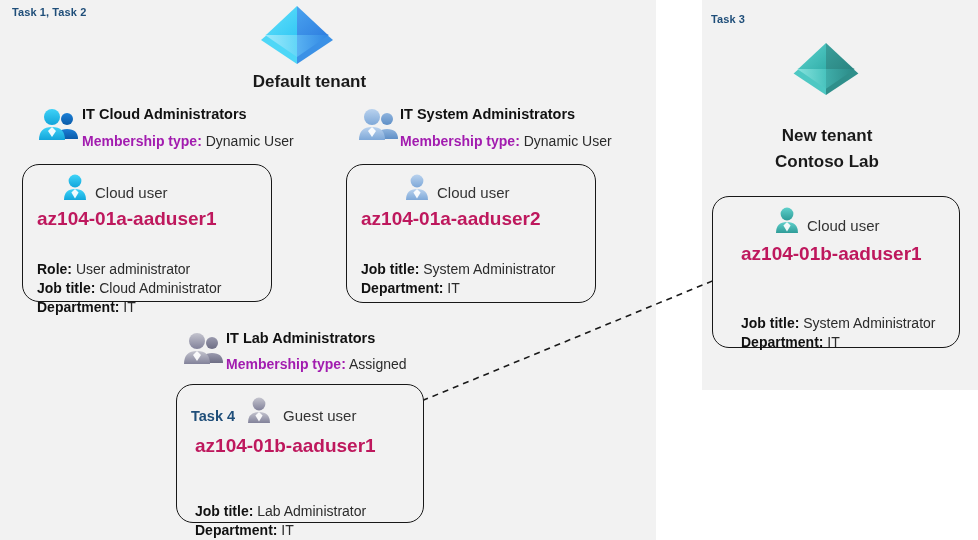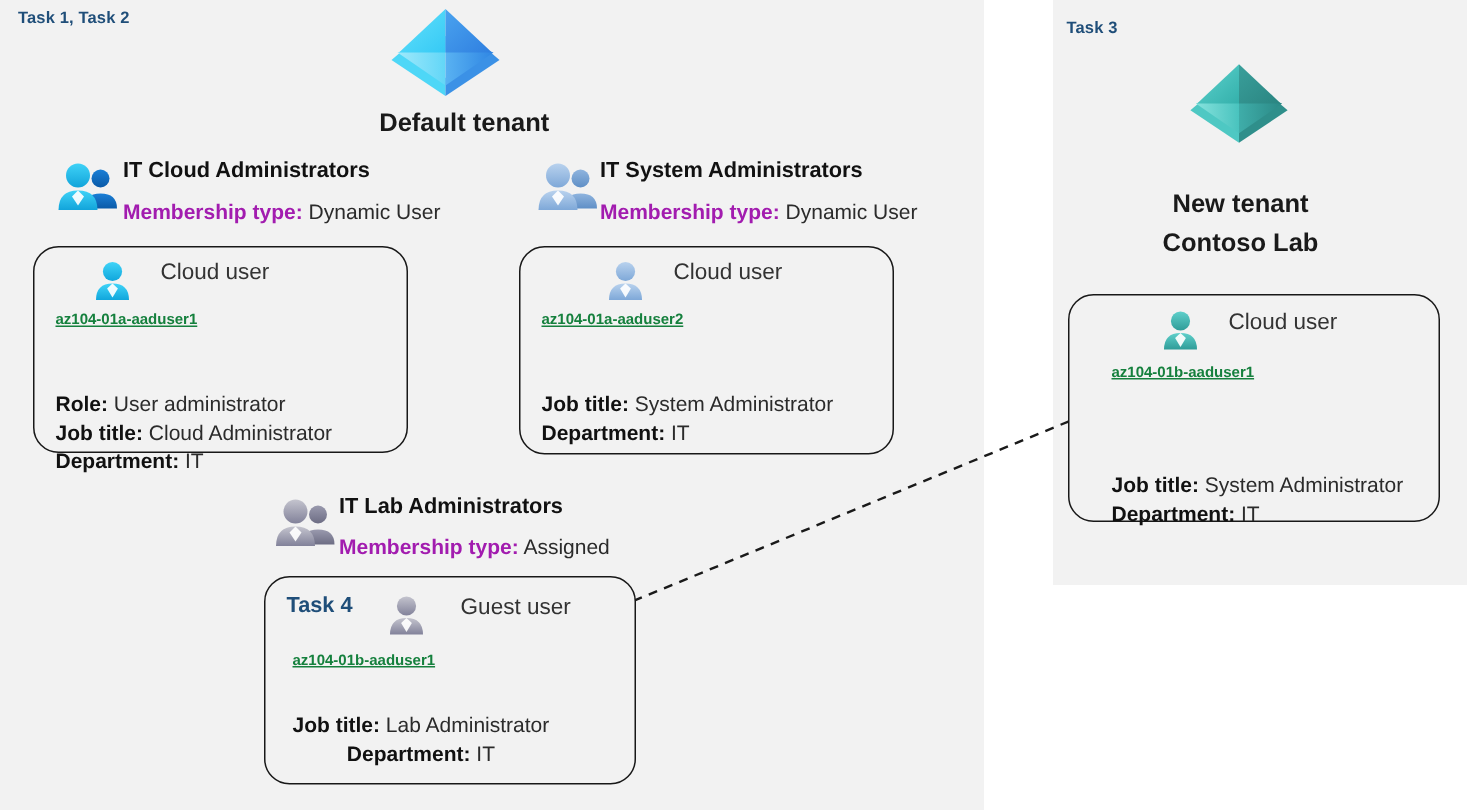--- a/index.html
+++ b/index.html
@@ -59,41 +59,40 @@
     position: absolute;
     font-size: 14px;
     color: #2b2b2b;
     white-space: nowrap;
   }
   .grp-sub b { color: #a21caf; font-weight: bold; }
 
   .card-toprow {
     position: absolute;
     display: flex;
-    align-items: flex-start;
-    gap: 18px;
+    align-items: flex-end;
+    gap: 6px;
     white-space: nowrap;
   }
   .usertype {
     font-size: 15px;
     color: #333;
   }
   .task-inline {
     color: #1f4e79;
     font-weight: bold;
     font-size: 14.5px;
     margin-right: 4px;
   }
   .upn {
     position: absolute;
     font-weight: bold;
-    font-size: 10px;
-    color: #15803d;
-    white-space: nowrap;
-    text-decoration: underline;
+    font-size: 19px;
+    color: #be185d;
+    white-space: nowrap;
   }
   .attrs {
     position: absolute;
     font-size: 14px;
     color: #2b2b2b;
     line-height: 19px;
     white-space: nowrap;
     margin-top: 17px;
   }
   .attrs b { color: #111; font-weight: bold; }
@@ -271,21 +270,21 @@
               <stop offset="1" stop-color="#82829a"></stop>
           </linearGradient>
         </defs>
         <circle cx="14" cy="8" r="6.4" fill="url(#u3)"></circle>
         <path d="M3 27 q0-11 11-11 q11 0 11 11 z" fill="url(#u3)"></path>
         <path d="M14 16 l-3.6 3.4 l3.6 6 l3.6-6 z" fill="#ffffff" opacity="0.92"></path>
       </svg>
       <span class="usertype" style="margin-left:4px;">Guest user</span>
     </div>
     <div class="upn" style="left:18px; top:50px;">az104-01b-aaduser1</div>
-    <div class="attrs" style="left:18px; top:72px;text-align:center;">
+    <div class="attrs" style="left:18px; top:100px;">
       <div><b>Job title:</b> <span>Lab Administrator</span></div>
       <div><b>Department:</b> <span>IT</span></div>
     </div>
   </div>
 
   <div class="task-label" style="left:711px; top:13px;">Task 3</div>
 
   <svg class="icon abs" style="left:790px; top:38px;" width="72" height="62" viewBox="0 0 80 66">
     <defs>
       <linearGradient id="nL" x1="0" y1="0" x2="1" y2="1">

